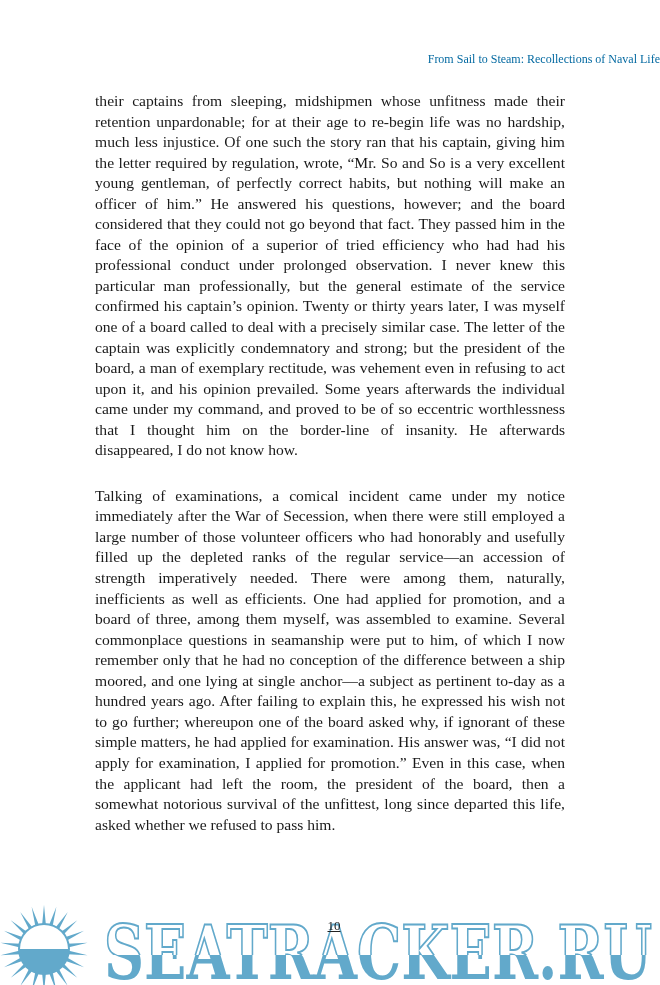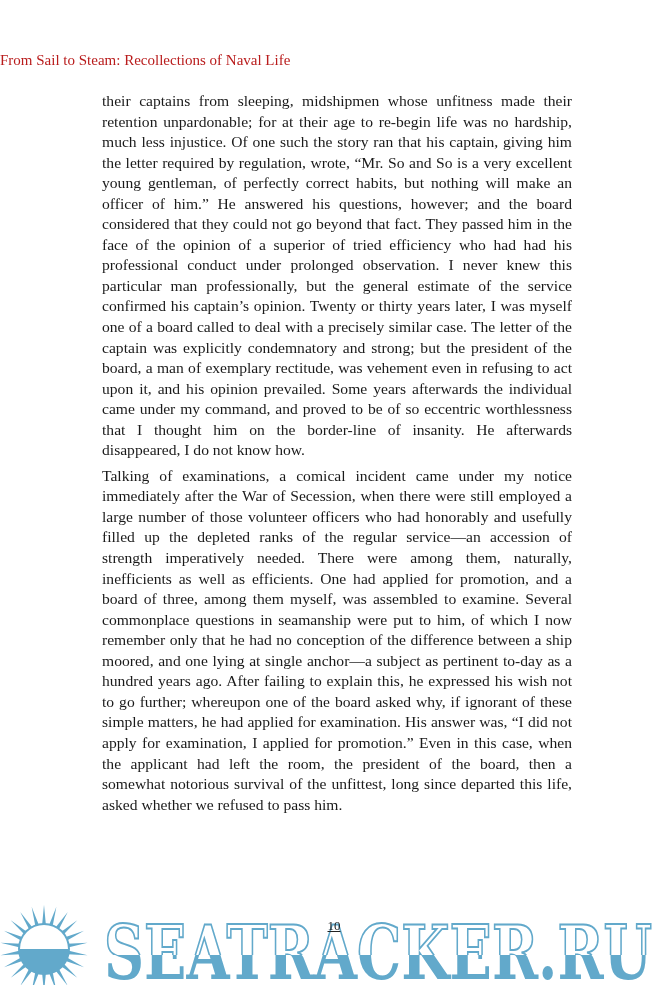--- a/index.html
+++ b/index.html
@@ -13,41 +13,41 @@
     position: relative;
     overflow: hidden;
     font-family: "Liberation Serif", "DejaVu Serif", serif;
     color: #1a1a1a;
   }
   .running-header {
     position: absolute;
     top: 52px;
     left: 0;
     width: 660px;
-    text-align: left;
-    font-size: 15px;
-    color: #b91c1c;
+    text-align: right;
+    font-size: 12px;
+    color: #0369a1;
   }
   .page-body {
     position: absolute;
     top: 91px;
-    left: 102px;
+    left: 95px;
     width: 470px;
   }
   .paragraph {
     margin: 0;
     font-size: 15.6px;
     line-height: 20.55px;
     text-align: justify;
     text-align-last: left;
     hyphens: none;
     color: #1a1a1a;
   }
   .paragraph + .paragraph {
-    margin-top: 5px;
+    margin-top: 25px;
   }
   .page-number {
     position: absolute;
     top: 918px;
     left: 4px;
     width: 660px;
     text-align: center;
     font-size: 13px;
     color: #222;
     z-index: 3;

